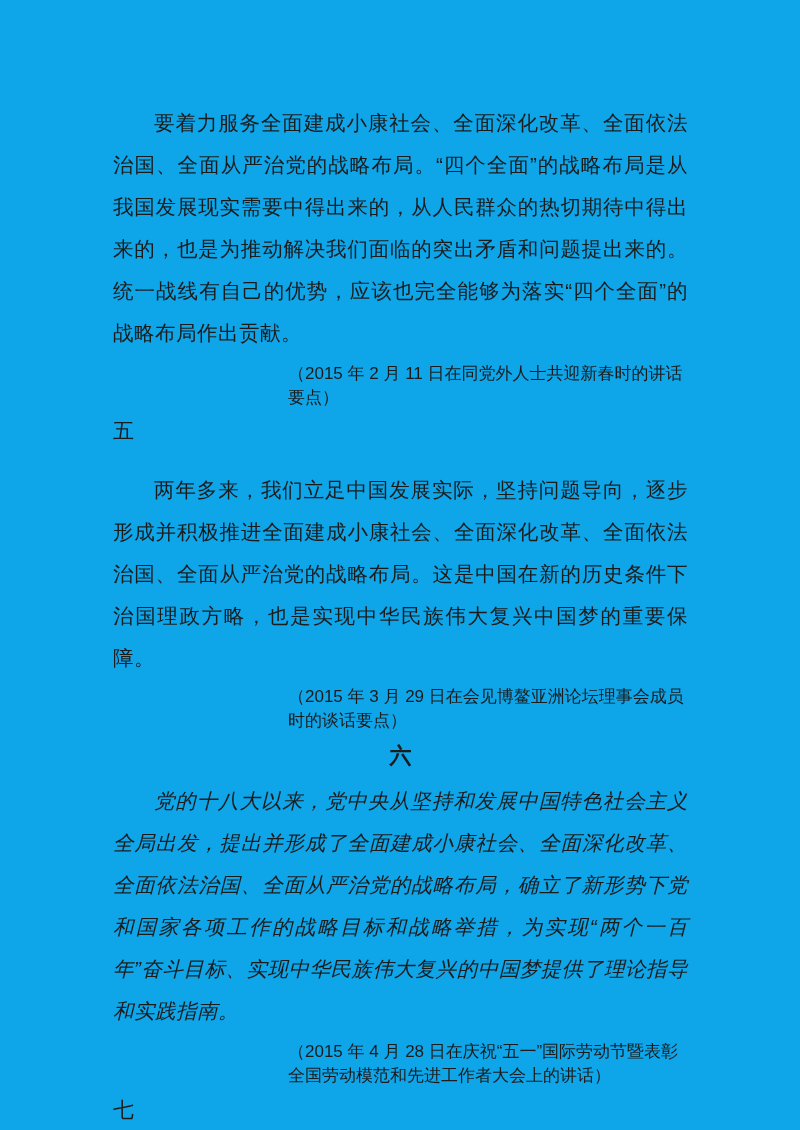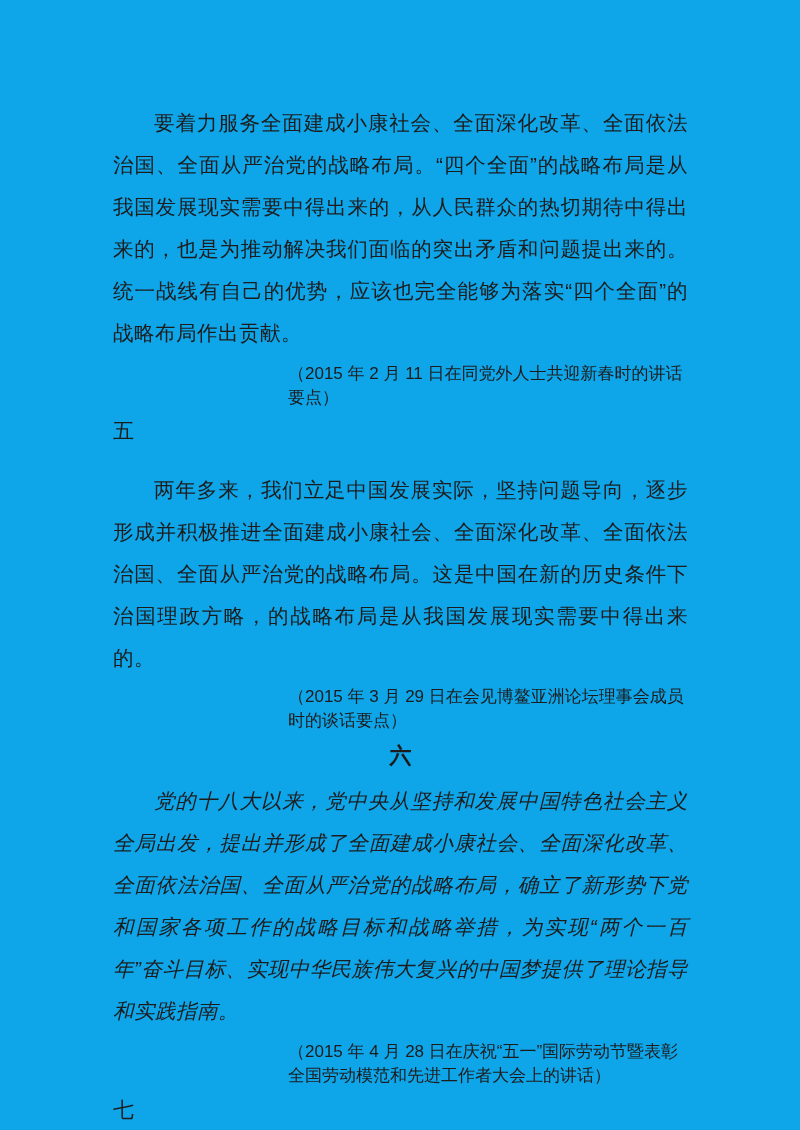--- a/index.html
+++ b/index.html
@@ -79,21 +79,21 @@
 
 <div class="doc-page" data-name="document-page">
   <div class="content" data-name="page-content">
 
     <p class="para" data-name="body-paragraph-1">要着力服务全面建成小康社会、全面深化改革、全面依法治国、全面从严治党的战略布局。“四个全面”的战略布局是从我国发展现实需要中得出来的，从人民群众的热切期待中得出来的，也是为推动解决我们面临的突出矛盾和问题提出来的。统一战线有自己的优势，应该也完全能够为落实“四个全面”的战略布局作出贡献。</p>
 
     <p class="citation" data-name="citation-1">（2015 年 2 月 11 日在同党外人士共迎新春时的讲话要点）</p>
 
     <p class="section-num sec-left" data-name="section-number-five">五</p>
 
-    <p class="para" data-name="body-paragraph-2">两年多来，我们立足中国发展实际，坚持问题导向，逐步形成并积极推进全面建成小康社会、全面深化改革、全面依法治国、全面从严治党的战略布局。这是中国在新的历史条件下治国理政方略，的战略布局是从我国发展现实需要中得出来的。</p>
+    <p class="para" data-name="body-paragraph-2">两年多来，我们立足中国发展实际，坚持问题导向，逐步形成并积极推进全面建成小康社会、全面深化改革、全面依法治国、全面从严治党的战略布局。这是中国在新的历史条件下治国理政方略，也是实现中华民族伟大复兴中国梦的重要保障。</p>
 
     <p class="citation" data-name="citation-2">（2015 年 3 月 29 日在会见博鳌亚洲论坛理事会成员时的谈话要点）</p>
 
     <p class="section-num sec-center" data-name="section-number-six">六</p>
 
     <p class="para" data-name="body-paragraph-3">党的十八大以来，党中央从坚持和发展中国特色社会主义全局出发，提出并形成了全面建成小康社会、全面深化改革、全面依法治国、全面从严治党的战略布局，确立了新形势下党和国家各项工作的战略目标和战略举措，为实现“两个一百年”奋斗目标、实现中华民族伟大复兴的中国梦提供了理论指导和实践指南。</p>
 
     <p class="citation" data-name="citation-3">（2015 年 4 月 28 日在庆祝“五一”国际劳动节暨表彰全国劳动模范和先进工作者大会上的讲话）</p>
 
     <p class="section-num sec-left" data-name="section-number-seven">七</p>

